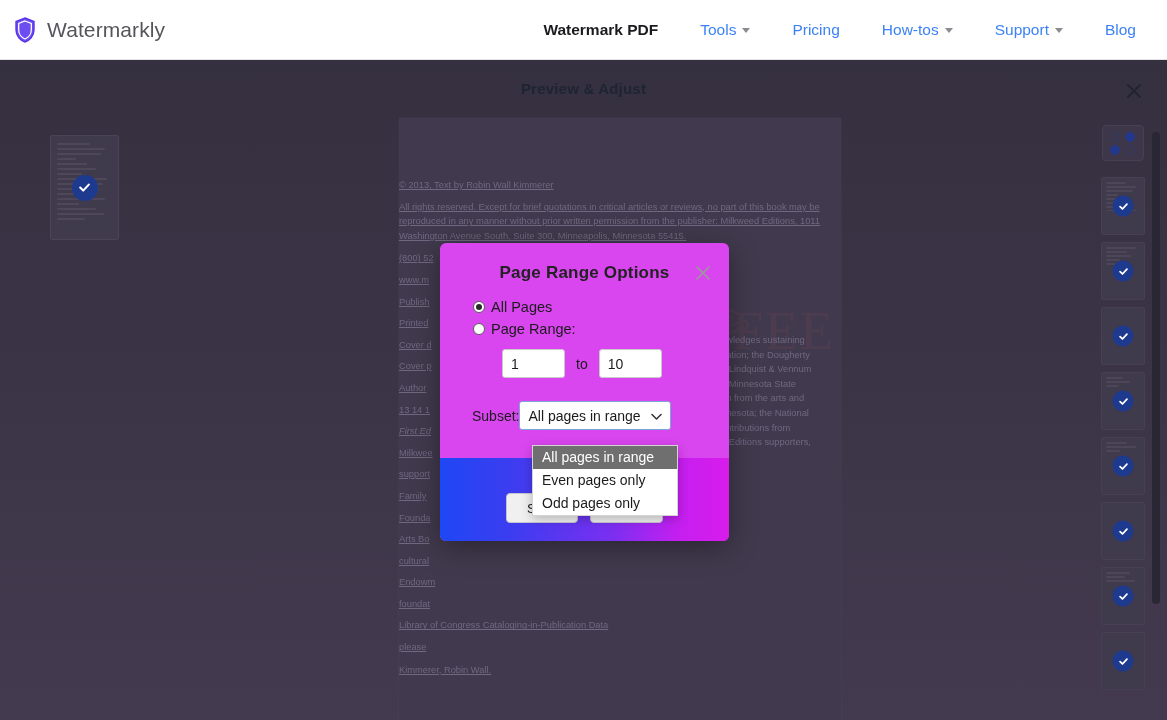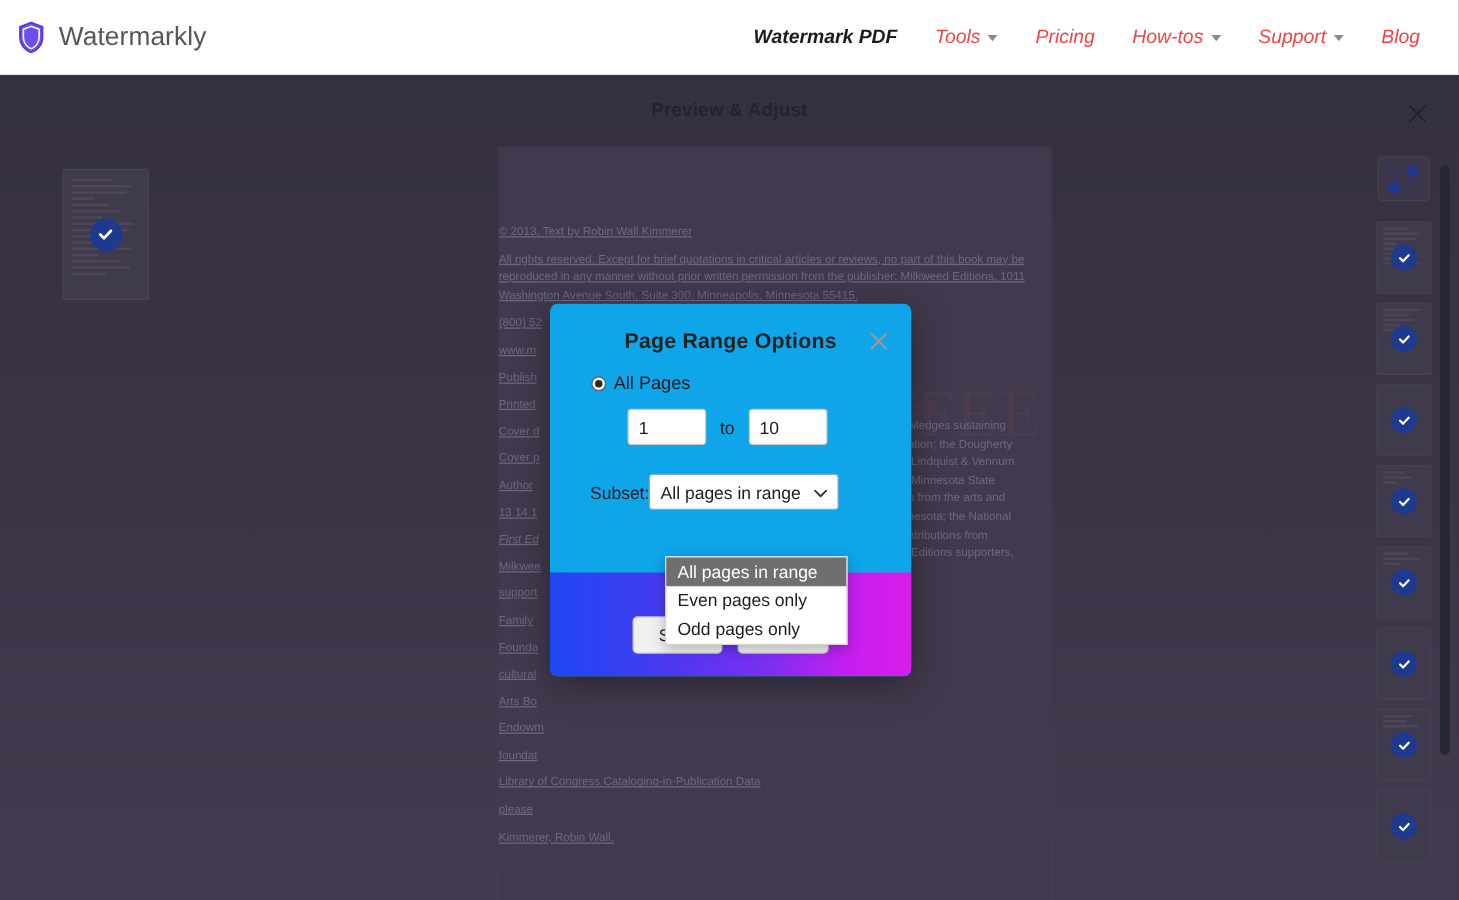--- a/index.html
+++ b/index.html
@@ -19,26 +19,25 @@
     display: flex; align-items: center;
     z-index: 40;
   }
   .brand { display: flex; align-items: center; margin-left: 14px; }
   .brand-shield { width: 22px; height: 26px; margin-right: 11px; display:block; }
   .brand-name {
     font-size: 21px; color: #55555c; letter-spacing: .1px;
   }
   .nav-links {
     margin-left: auto; margin-right: 16px;
-    display: flex; align-items: center; gap: 0px;
+    display: flex; align-items: center; gap: 12px;
     font-size: 15.5px;
-    font-style: italic;
   }
   .nav-link {
-    color: #ef4444; padding: 6px 15px; white-space: nowrap;
+    color: #3b82f6; padding: 6px 15px; white-space: nowrap;
     display: flex; align-items: center; gap: 6px; cursor: pointer;
   }
   .nav-link.active { color: #1b1b1f; font-weight: bold; }
   .caret {
     width: 0; height: 0; border-left: 4.5px solid transparent;
     border-right: 4.5px solid transparent; border-top: 5.5px solid #8a8a90;
     margin-top: 2px;
   }
 
   
@@ -149,21 +148,21 @@
   .vscroll-thumb {
     position:absolute; top: 10px; left: 0;
     width: 8px; height: 472px; border-radius: 4px;
     background: #2a2735; cursor: pointer;
   }
 
   
   .modal {
     position: absolute; left: 440px; top: 243px;
     width: 289px; height: 298px;
-    background: #0ea5e9;
+    background: #d946ef;
     border-radius: 6px;
     box-shadow: 0 6px 28px rgba(0,0,0,.38);
     z-index: 60;
     overflow: hidden;
   }
   .modal-title {
     position:absolute; left:0; top: 20px; width: 289px;
     text-align:center; font-size: 17px; font-weight: bold; color: #222;
     letter-spacing:.2px;
   }
@@ -336,22 +335,22 @@
       <div class="doc-p tight">Printed</div>
       <div class="doc-p tight">Cover d</div>
       <div class="doc-p tight">Cover p</div>
       <div class="doc-p tight">Author</div>
       <div class="doc-p tight">13 14 1</div>
       <div class="doc-p tight it">First Ed</div>
       <div class="doc-p tight">Milkwee</div>
       <div class="doc-p tight">support</div>
       <div class="doc-p tight">Family</div>
       <div class="doc-p tight">Founda</div>
+      <div class="doc-p tight">Arts Bo</div>
       <div class="doc-p tight">cultural</div>
-      <div class="doc-p tight">Arts Bo</div>
       <div class="doc-p tight">Endowm</div>
       <div class="doc-p tight">foundat</div>
       <div class="doc-p tight">Library of Congress Cataloging-in-Publication Data</div>
       <div class="doc-p">please</div>
       <div class="doc-p tight">Kimmerer, Robin Wall.</div>
 
     </div>
 
     <div style="position:absolute; left:322px; top:215px; width:120px; font-size:9.3px; line-height:14.6px; color:#6f6880;">
       <div>owledges sustaining</div>
@@ -485,20 +484,24 @@
   <div class="modal-close">
     <svg width="20" height="20" viewBox="0 0 20 20">
       <path d="M4 4 L16 16 M16 4 L4 16" stroke="#9a9a9a" stroke-width="1.6" stroke-linecap="round"></path>
     </svg>
   </div>
 
   <div class="modal-body">
     <div class="radio-row">
       <span class="radio checked"></span>
       <span>All Pages</span>
+    </div>
+    <div class="radio-row">
+      <span class="radio"></span>
+      <span>Page Range:</span>
     </div>
 
     <div class="range-row">
       <input class="range-input" value="1" style="">
       <span>to</span>
       <input class="range-input" value="10" style="">
     </div>
 
     <div class="subset-row">
       <span>Subset:</span>

